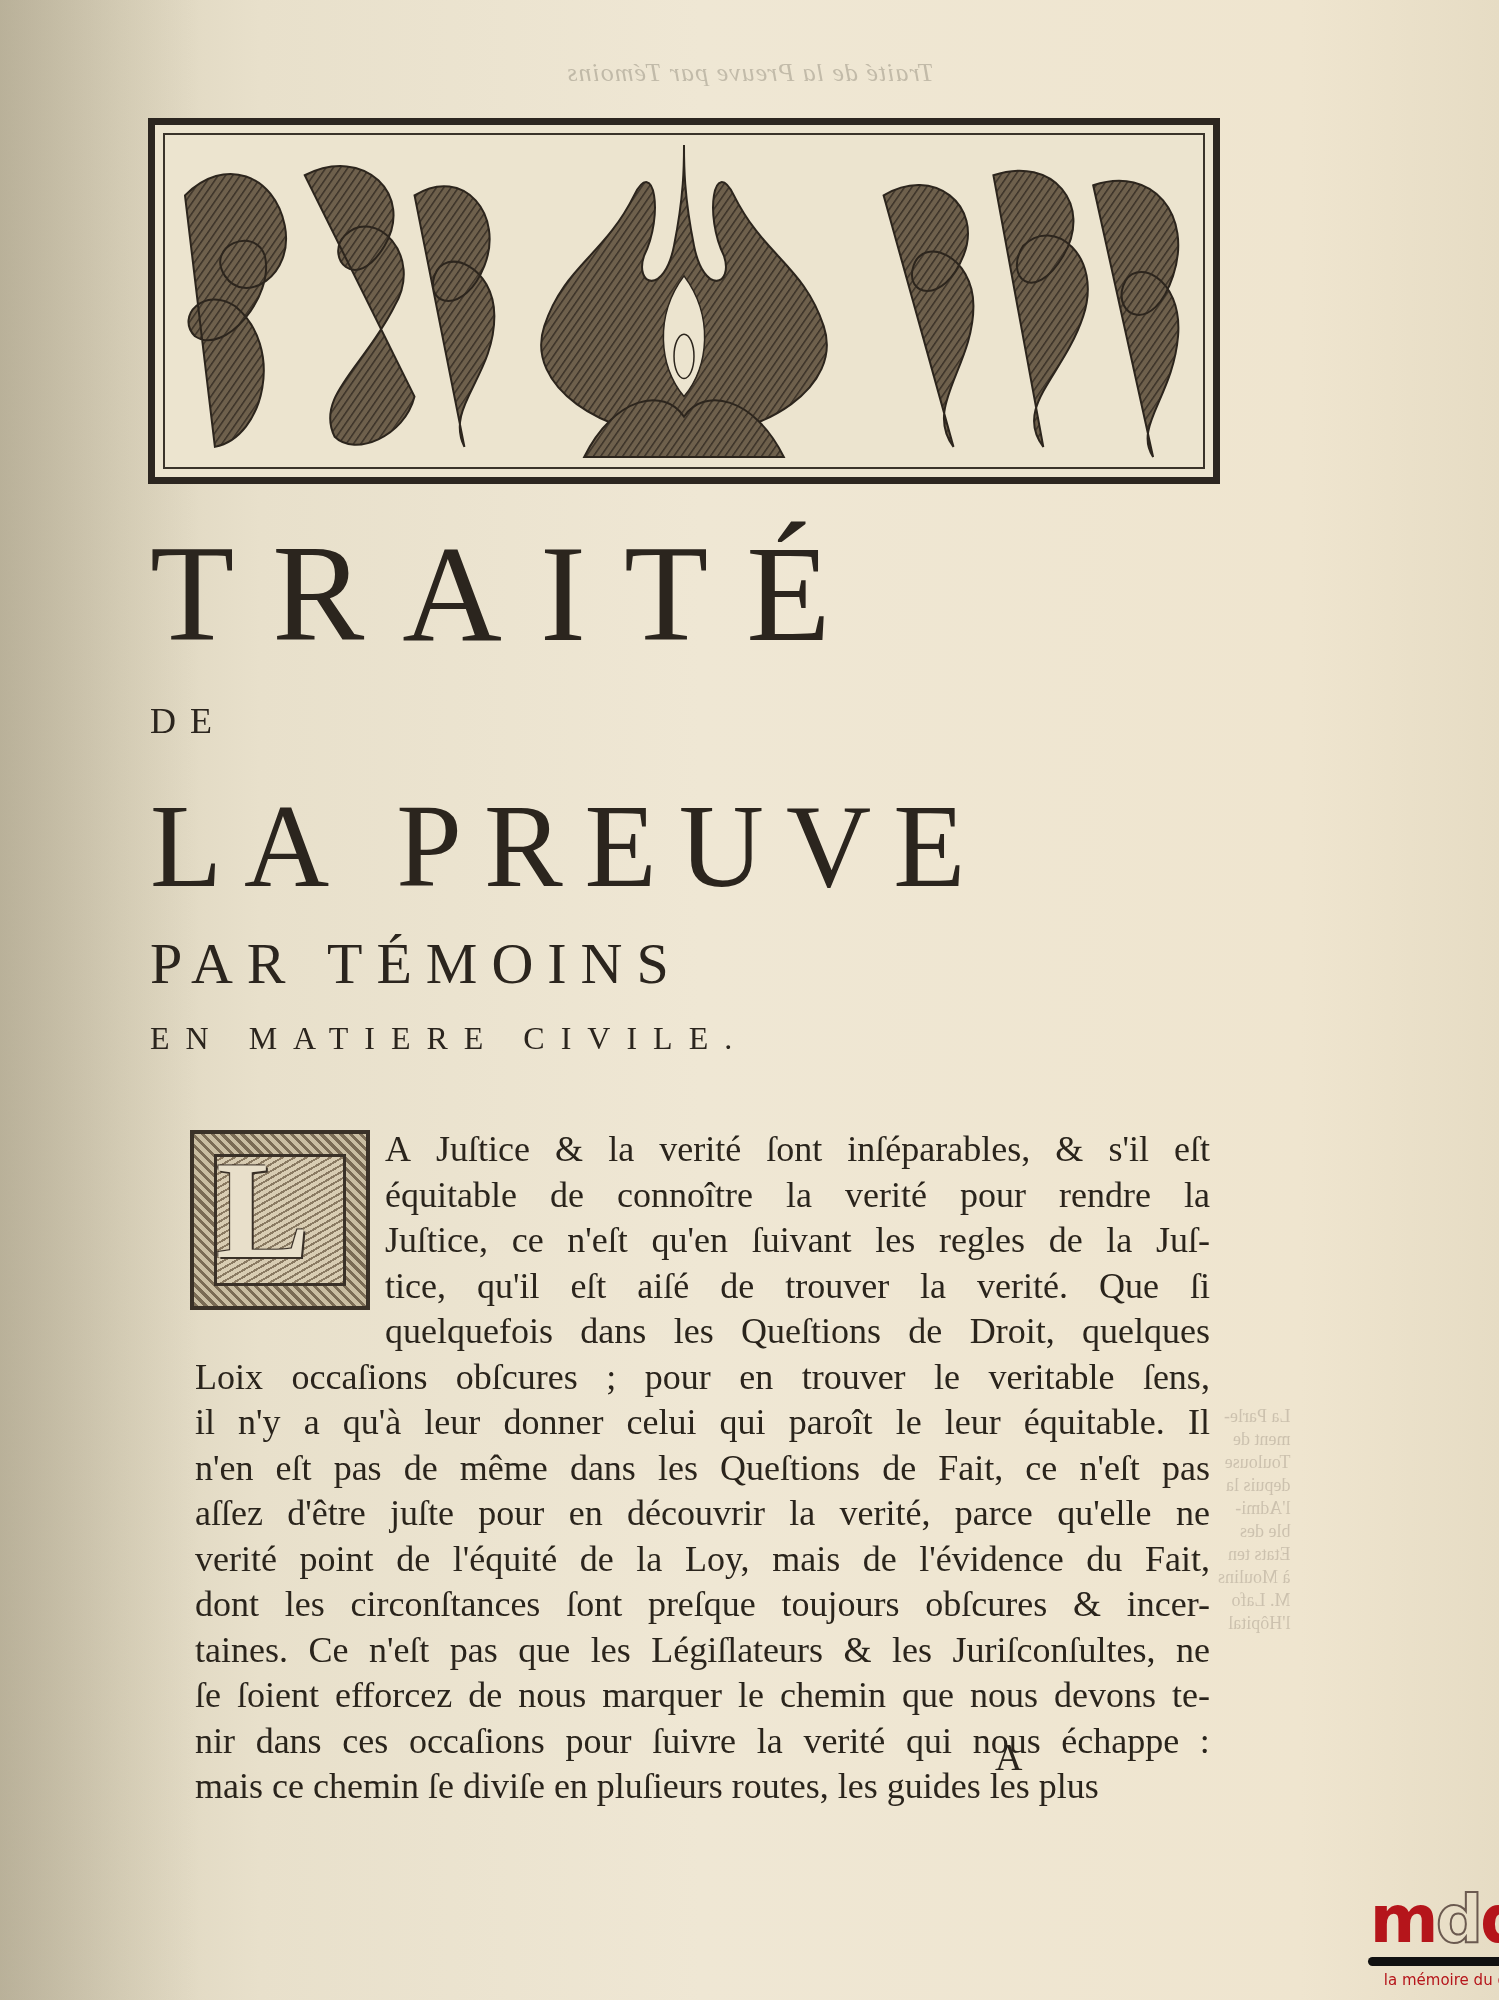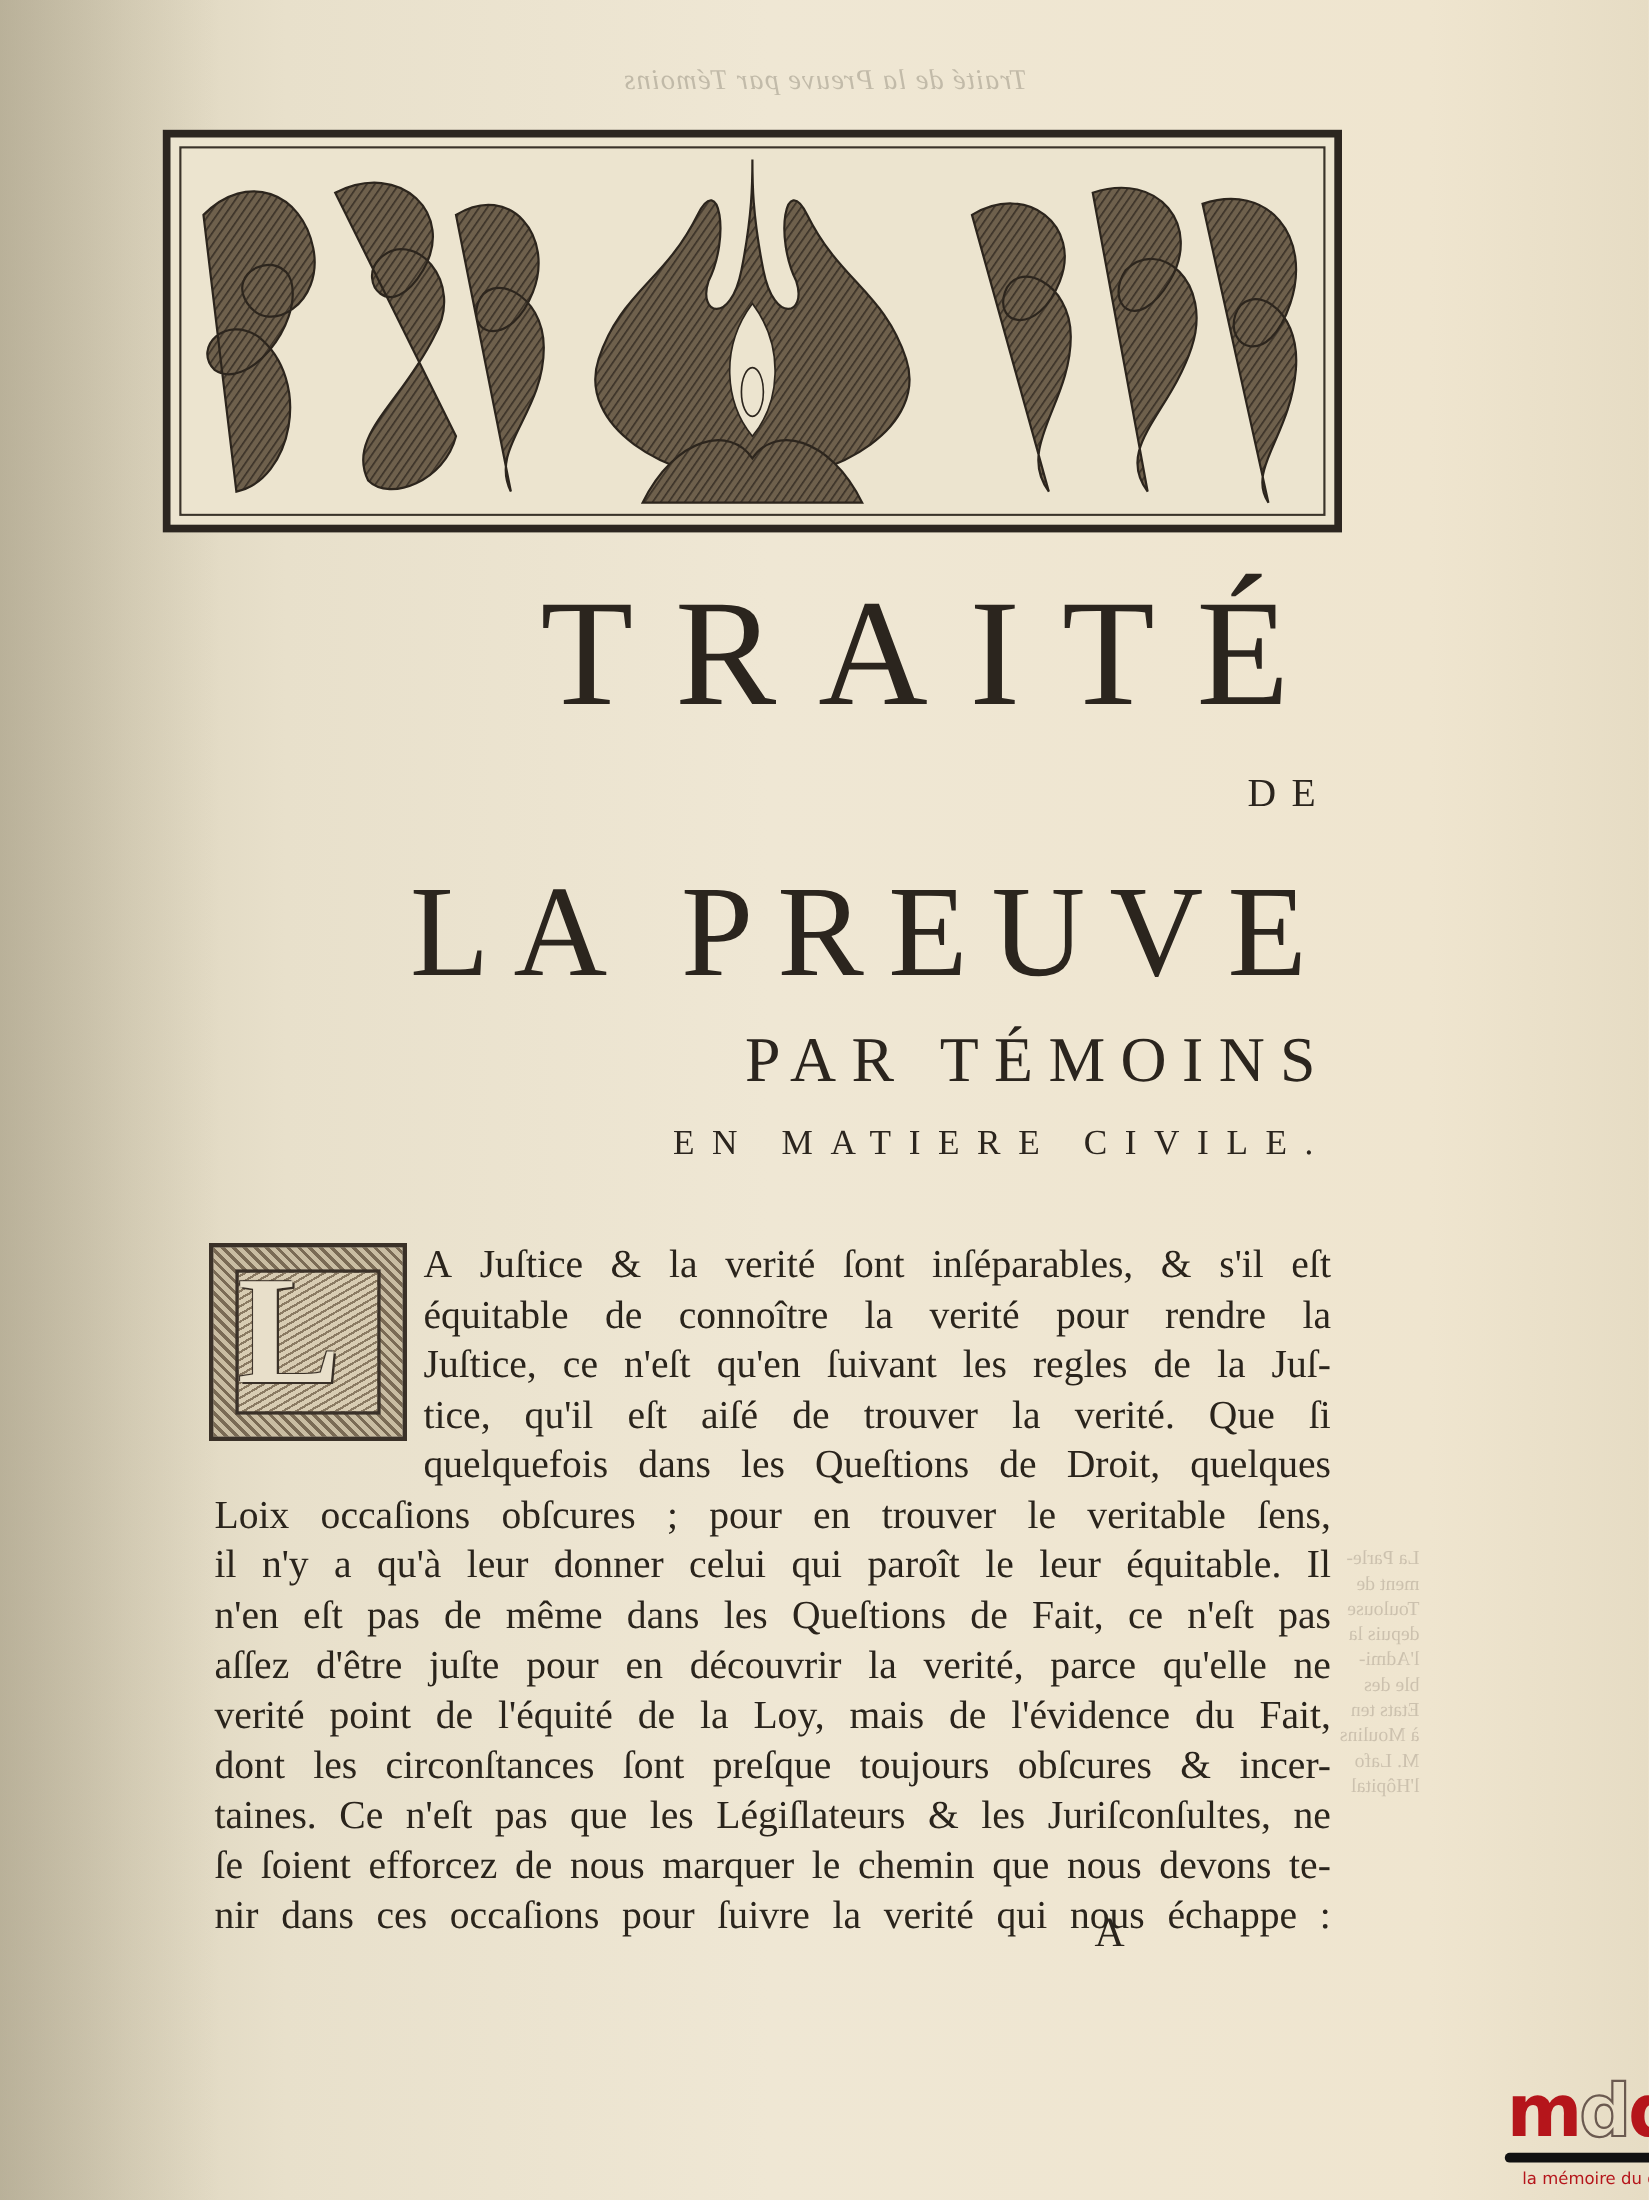--- a/index.html
+++ b/index.html
@@ -18,21 +18,21 @@
   }
   .headpiece {
     position: absolute; left: 148px; top: 118px; width: 1072px; height: 366px;
     border: 7px solid #2c2620; box-sizing: border-box; background: #ece4cf;
   }
   .headpiece-inner {
     position: absolute; inset: 8px; border: 2px solid #3a332a;
     overflow: hidden;
   }
   .headpiece svg { width: 100%; height: 100%; display: block; }
-  .title-line { position: absolute; left: 150px; width: 1060px; text-align: right; color: #2b251e; }
+  .title-line { position: absolute; left: 150px; width: 1060px; text-align: left; color: #2b251e; }
   .t-traite { top: 525px; font-size: 138px; letter-spacing: 38px; line-height: 1; font-weight: normal; }
   .t-de { top: 700px; font-size: 36px; letter-spacing: 14px; }
   .t-preuve { top: 788px; font-size: 118px; letter-spacing: 22px; line-height: 1; }
   .t-par { top: 930px; font-size: 58px; letter-spacing: 14px; }
   .t-matiere { top: 1020px; font-size: 32px; letter-spacing: 16px; }
   .dropcap {
     position: absolute; left: 190px; top: 1130px; width: 180px; height: 180px;
     border: 4px solid #3a3128; box-sizing: border-box; background:
       repeating-linear-gradient(45deg, #7a6b55 0 3px, #c9bda2 3px 7px);
   }
@@ -286,20 +286,21 @@
       <span>occaſions</span>
       <span>pour</span>
       <span>ſuivre</span>
       <span>la</span>
       <span>verité</span>
       <span>qui</span>
       <span>nous</span>
       <span>échappe</span>
       <span>:</span>
     </div>
+  <div class="body-line">mais ce chemin ſe diviſe en pluſieurs routes, les guides les plus</div>
 </div>
 
 <div class="signature">A</div>
 
 <div class="watermark">
   <div class="wm-logo"><span>m</span><span class="hollow">d</span><span>d</span></div>
   <div class="wm-bar"></div>
   <div class="wm-tag">la mémoire du droit</div>
 </div>
 

